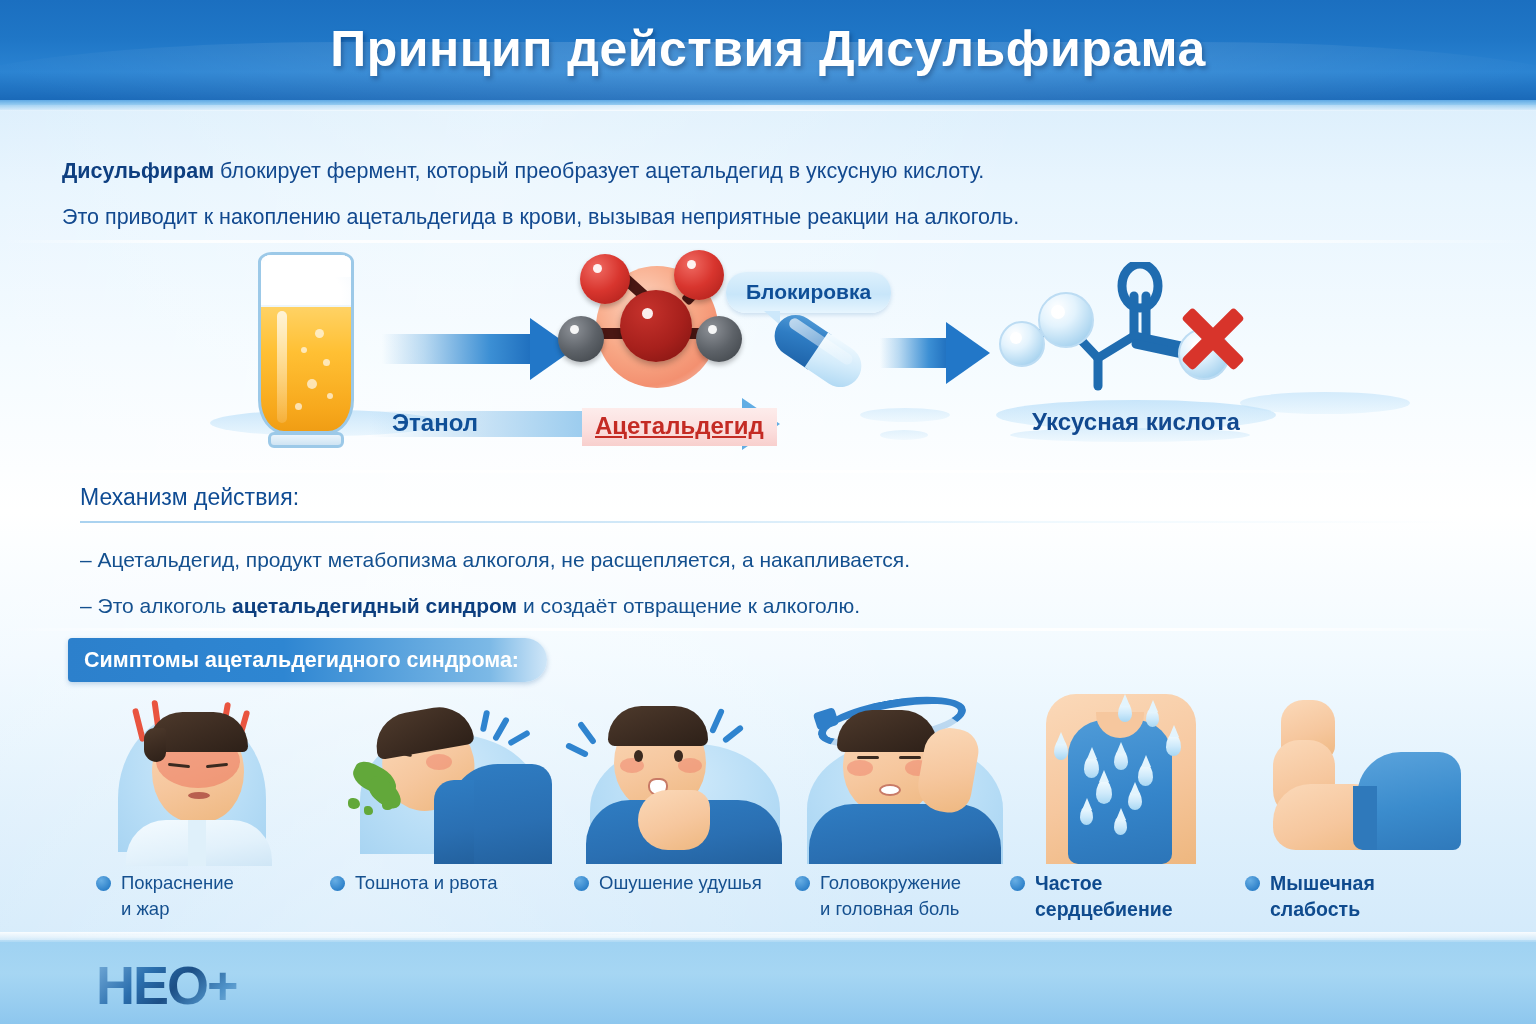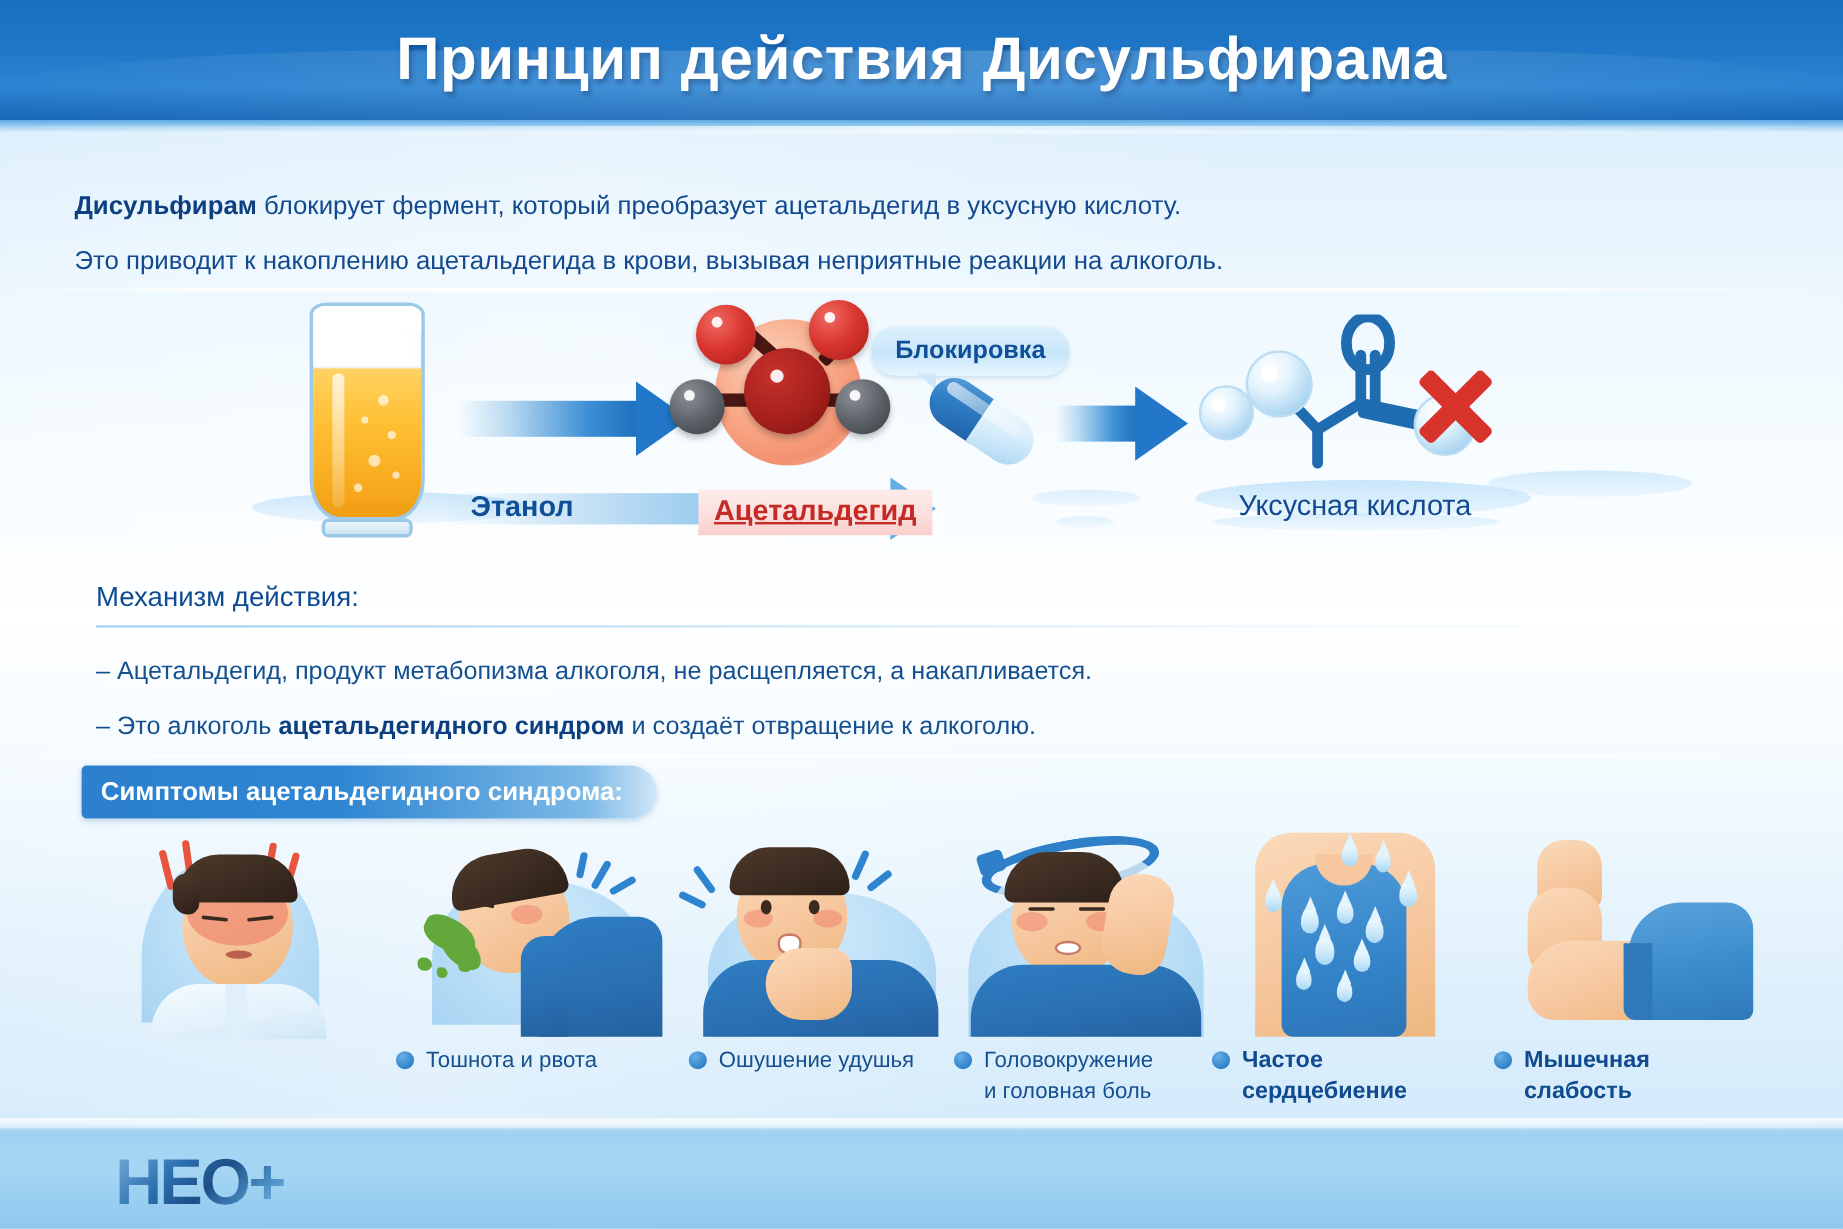--- a/index.html
+++ b/index.html
@@ -202,21 +202,21 @@
   .xmark i:first-child{ transform:rotate(45deg); }
   .xmark i:last-child{ transform:rotate(-45deg); }
 
   
   .puddle{
     position:absolute; border-radius:50%;
     background:linear-gradient(180deg, rgba(178,219,248,.85), rgba(208,235,252,.55));
   }
   .lbl-acid {
     position:absolute; left:1032px; top:408px;
-    color:#12498f; font-size:24px; font-weight:normal; white-space:nowrap;
+    color:#12498f; font-size:24px; font-weight:bold; white-space:nowrap;
   }
 
   
   .mech { position:absolute; left:80px; top:484px; width:1380px; }
   .mech h2 { color:#0e4b93; font-size:23px; font-weight:normal; }
   .mech .rule{ margin-top:10px; height:2px;
     background:linear-gradient(90deg, rgba(160,205,238,.9), rgba(225,243,253,.5) 70%, rgba(255,255,255,0)); }
   .mech ul{ list-style:none; margin-top:14px; }
   .mech li{ color:#14508f; font-size:21px; line-height:46px; white-space:nowrap; }
   .mech li b{ font-weight:bold; color:#0d3f7f; }
@@ -420,21 +420,21 @@
   <div class="mech">
     <h2>Механизм действия:</h2>
     <div class="rule"></div>
     <ul>
       <li>
         <span>–</span>
         <span>Ацетальдегид, продукт метабопизма алкоголя, не расщепляется, а накапливается.</span>
       </li>
       <li>
         <span>–</span>
-        <span>Это алкоголь </span><b>ацетальдегидного синдром</b><span> и создаёт отвращение к алкоголю.</span>
+        <span>Это алкоголь </span><b>ацетальдегидный синдром</b><span> и создаёт отвращение к алкоголю.</span>
       </li>
     </ul>
   </div>
 
   <div class="sym-banner">Симптомы ацетальдегидного синдрома:</div>
 
   <div class="sym-row">
 
     <div class="sym" style="left:96px">
       <div class="art">
@@ -445,20 +445,24 @@
         <div class="heatmark" style="left:144px; top:16px; height:32px; transform:rotate(16deg);"></div>
         <div class="head-sh" style="left:56px; top:24px; width:92px; height:104px;"></div>
         <div style="position:absolute; left:60px; top:40px; width:84px; height:54px; border-radius:50%; background:rgba(236,110,88,.5);"></div>
         <div class="hair" style="left:52px; top:18px; width:100px; height:40px; border-radius:50px 50px 8px 8px;"></div>
         <div class="hair" style="left:48px; top:34px; width:22px; height:34px; border-radius:12px 4px 10px 14px;"></div>
         <div class="eyeline" style="left:72px; top:70px; width:22px; border-radius:10px; transform:rotate(6deg);"></div>
         <div class="eyeline" style="left:110px; top:70px; width:22px; border-radius:10px; transform:rotate(-6deg);"></div>
         <div class="mouth" style="left:92px; top:98px; width:22px; height:7px;"></div>
         <div class="shirt-w" style="left:30px; top:126px; width:146px; height:46px; border-radius:40px 40px 0 0;"></div>
         <div class="shirt-w" style="left:92px; top:126px; width:18px; height:46px; background:#dff0fa;"></div>
+      </div>
+      <div class="cap">
+        <span class="dot"></span>
+        <span class="cap-txt"><span>Покраснение</span><br><span>и жар</span></span>
       </div>
     </div>
 
     <div class="sym" style="left:330px">
       <div class="art">
         <div class="blob" style="left:30px; top:40px; width:180px; height:120px; border-radius:40% 50% 0 0/55% 55% 0 0;"></div>
         <div class="spark" style="left:168px; top:22px; height:26px; transform:rotate(30deg);"></div>
         <div class="spark" style="left:186px; top:32px; height:24px; transform:rotate(60deg);"></div>
         <div class="spark" style="left:152px; top:16px; height:22px; transform:rotate(12deg);"></div>
         <div class="head-sh" style="left:52px; top:24px; width:92px; height:92px; transform:rotate(-12deg);"></div>

